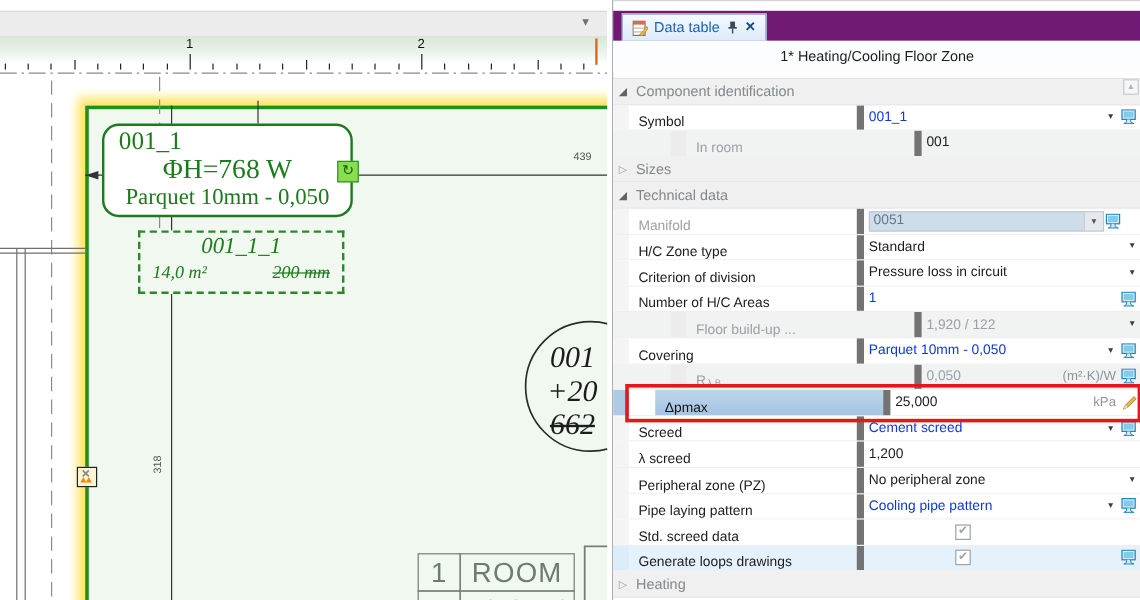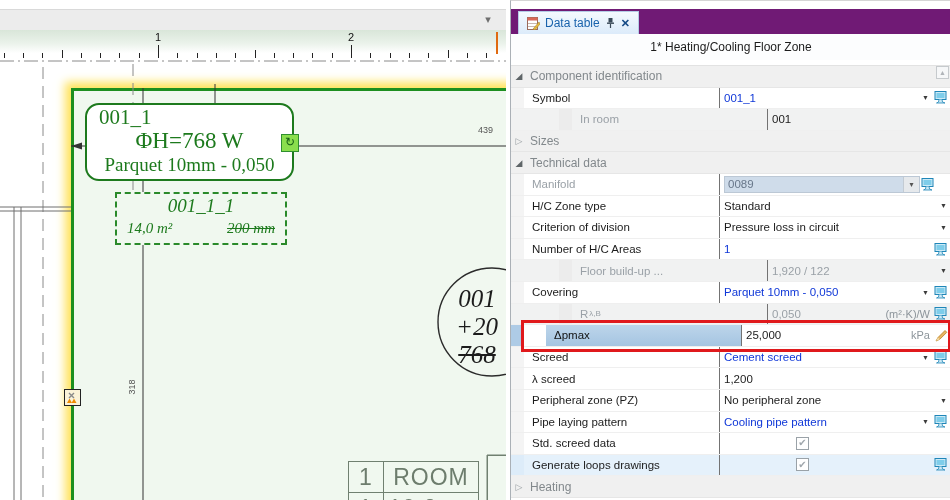--- a/index.html
+++ b/index.html
@@ -55,21 +55,21 @@
   .closex{color:#154a86;font-size:11px;font-weight:bold;line-height:12px;}
   .ptitle{position:absolute;left:0;top:33px;width:440px;height:26px;line-height:26px;text-align:center;
           font-size:12px;color:#1c1c1c;background:#fcfdfe;}
   #grid{position:absolute;left:0;top:64px;width:440px;border-top:1px solid #e2e2e2;}
   .sec{height:21.6px;box-sizing:border-box;background:#f0f0f0;border-bottom:1px solid #e6e6e6;
        display:flex;align-items:center;gap:6px;padding-left:3px;color:#82888c;font-size:12px;cursor:pointer;}
   .tri{font-size:9px;color:#5f6568;width:10px;text-align:center;}
   .sec.col .tri{color:#9aa0a4;}
   .prow{height:21.6px;box-sizing:border-box;display:flex;border-bottom:1px solid #efefef;background:#fff;font-size:11.5px;cursor:default;}
   .gut{width:13px;background:#f4f4f4;}
-  .plab{width:196px;box-sizing:border-box;padding-left:8px;display:flex;align-items:center;color:#1c1c1c;border-right:1px solid #737373;}
+  .plab{width:196px;box-sizing:border-box;padding-left:8px;display:flex;align-items:flex-end;color:#1c1c1c;border-right:6px solid #737373;}
   .plab sub{font-size:8px;margin-left:1px;}
   .plab.lg{color:#9aa1a7;}
   .pval{flex:1;display:flex;align-items:center;padding-left:4px;position:relative;}
   .vtext{flex:1;color:#1c1c1c;}
   .vtext.vb{color:#1038d8;}
   .vtext.vg{color:#9aa1a7;}
   .unit{color:#8d959b;font-size:11px;margin-right:3px;}
   .dd{width:15px;text-align:center;font-size:7px;color:#3c3c3c;cursor:pointer;}
   .micon,.pico{width:16px;height:14px;margin-right:2px;cursor:pointer;display:flex;align-items:center;justify-content:center;}
   .prow.ro{background:#f1f2f2;padding-left:48px;}
@@ -163,21 +163,21 @@
       <div class="dr1">001_1_1</div>
       <div class="dr2">
         <span>14,0 m²</span>
         <span class="strike">200 mm</span>
       </div>
     </div>
 
     <div class="circletext">
       <div>001</div>
       <div>+20</div>
-      <div class="strike">768</div>
+      <div class="strike">662</div>
     </div>
 
     <div class="dim439">439</div>
     <div class="dim318">318</div>
 
     <div class="anchoricon">
       <svg width="13" height="13" viewBox="0 0 13 13">
         <path d="M4 2 L9 7 M9 2 L4 7" stroke="#8a8a8a" stroke-width="1.4" fill="none"></path>
         <path d="M2 12 L4.5 7.5 L7 12 Z" fill="#ef8b00"></path>
         <path d="M6.5 12 L9 7.5 L11.5 12 Z" fill="#ef8b00"></path>
@@ -256,21 +256,21 @@
           <span class="tri">◢</span>
           <span class="slab">Technical data</span>
         </div>
         <div class="prow">
           <div class="gut"></div>
           <div class="plab lg">
             <span>Manifold</span>
           </div>
           <div class="pval">
             <div class="combo">
-              <span class="ctext">0089</span>
+              <span class="ctext">0051</span>
               <span class="cbtn">▾</span>
             </div>
             <span class="micon">
               <svg width="14" height="13" viewBox="0 0 14 13">
                 <rect x="1" y="0.5" width="11" height="8" fill="#cdeaf6" stroke="#1f86b8"></rect>
                 <rect x="2.5" y="2" width="8" height="5" fill="#7fcdea"></rect>
                 <path d="M5 8.5 L4.5 11 L2.5 12 L11 12 L8.5 11 L8 8.5" fill="#cdeaf6" stroke="#1f86b8" stroke-width="0.8"></path>
               </svg>
             </span>
           </div>

